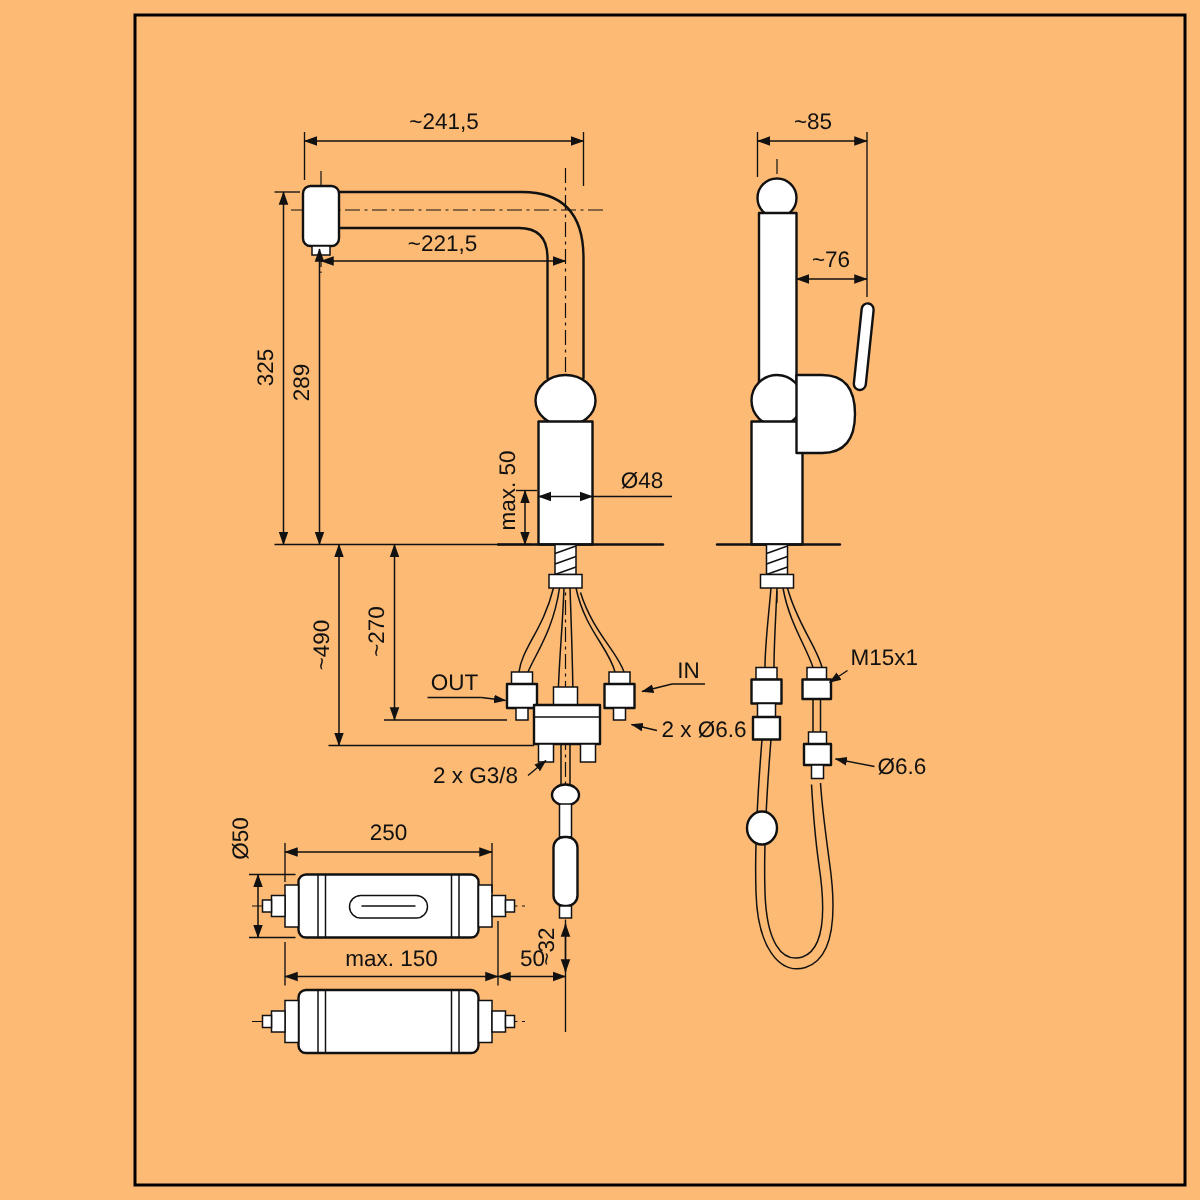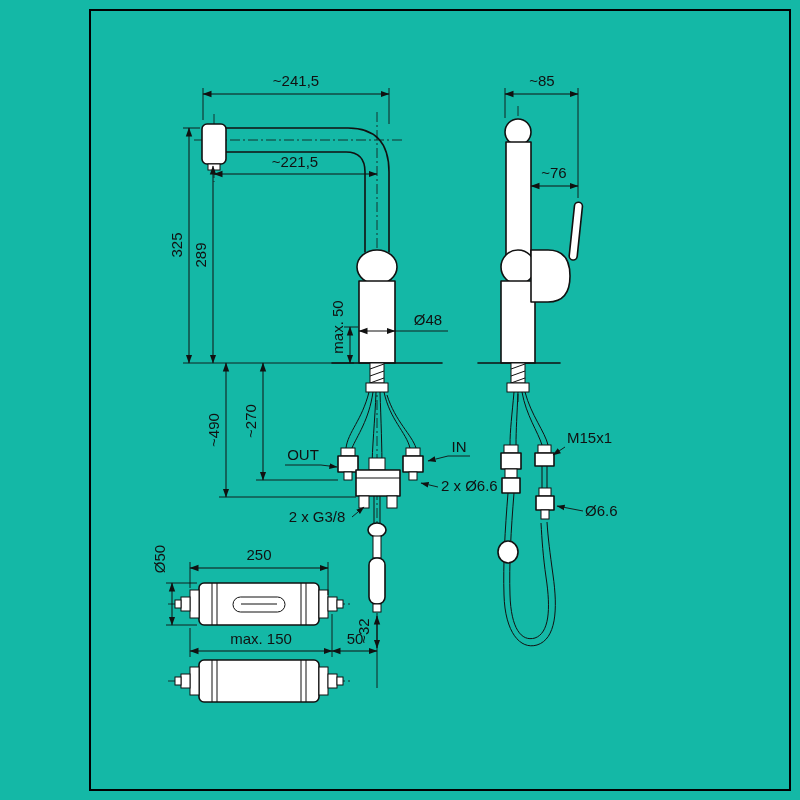--- a/index.html
+++ b/index.html
@@ -1,16 +1,16 @@
 <!DOCTYPE html>
 <html><head>
 <meta charset="utf-8">
 <style>
   html,body{margin:0;padding:0;background:#fff;}
-  .canvas{position:relative;width:800px;height:800px;background:#14b8a6;overflow:hidden;}
+  .canvas{position:relative;width:800px;height:800px;background:#fdba74;overflow:hidden;}
   svg text{font-family:"Liberation Sans","DejaVu Sans",sans-serif;font-size:15px;fill:#111;}
   .ol{fill:none;stroke:#111;stroke-width:1.6;stroke-linejoin:round;stroke-linecap:round;}
   .olf{fill:#fff;stroke:#111;stroke-width:1.6;stroke-linejoin:round;}
   .thin{fill:none;stroke:#111;stroke-width:1;}
   .thinf{fill:#fff;stroke:#111;stroke-width:1;}
   .dim{fill:none;stroke:#111;stroke-width:1;}
   .ext{fill:none;stroke:#111;stroke-width:0.9;}
   .cl{fill:none;stroke:#111;stroke-width:0.8;stroke-dasharray:10 3 2 3;}
   .frame{fill:none;stroke:#000;stroke-width:2;}
 </style>

